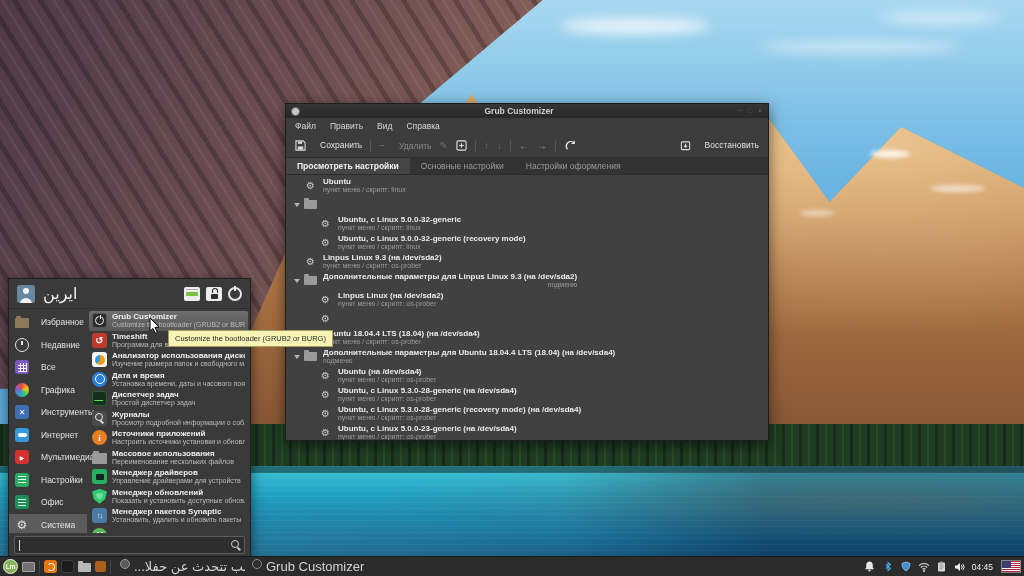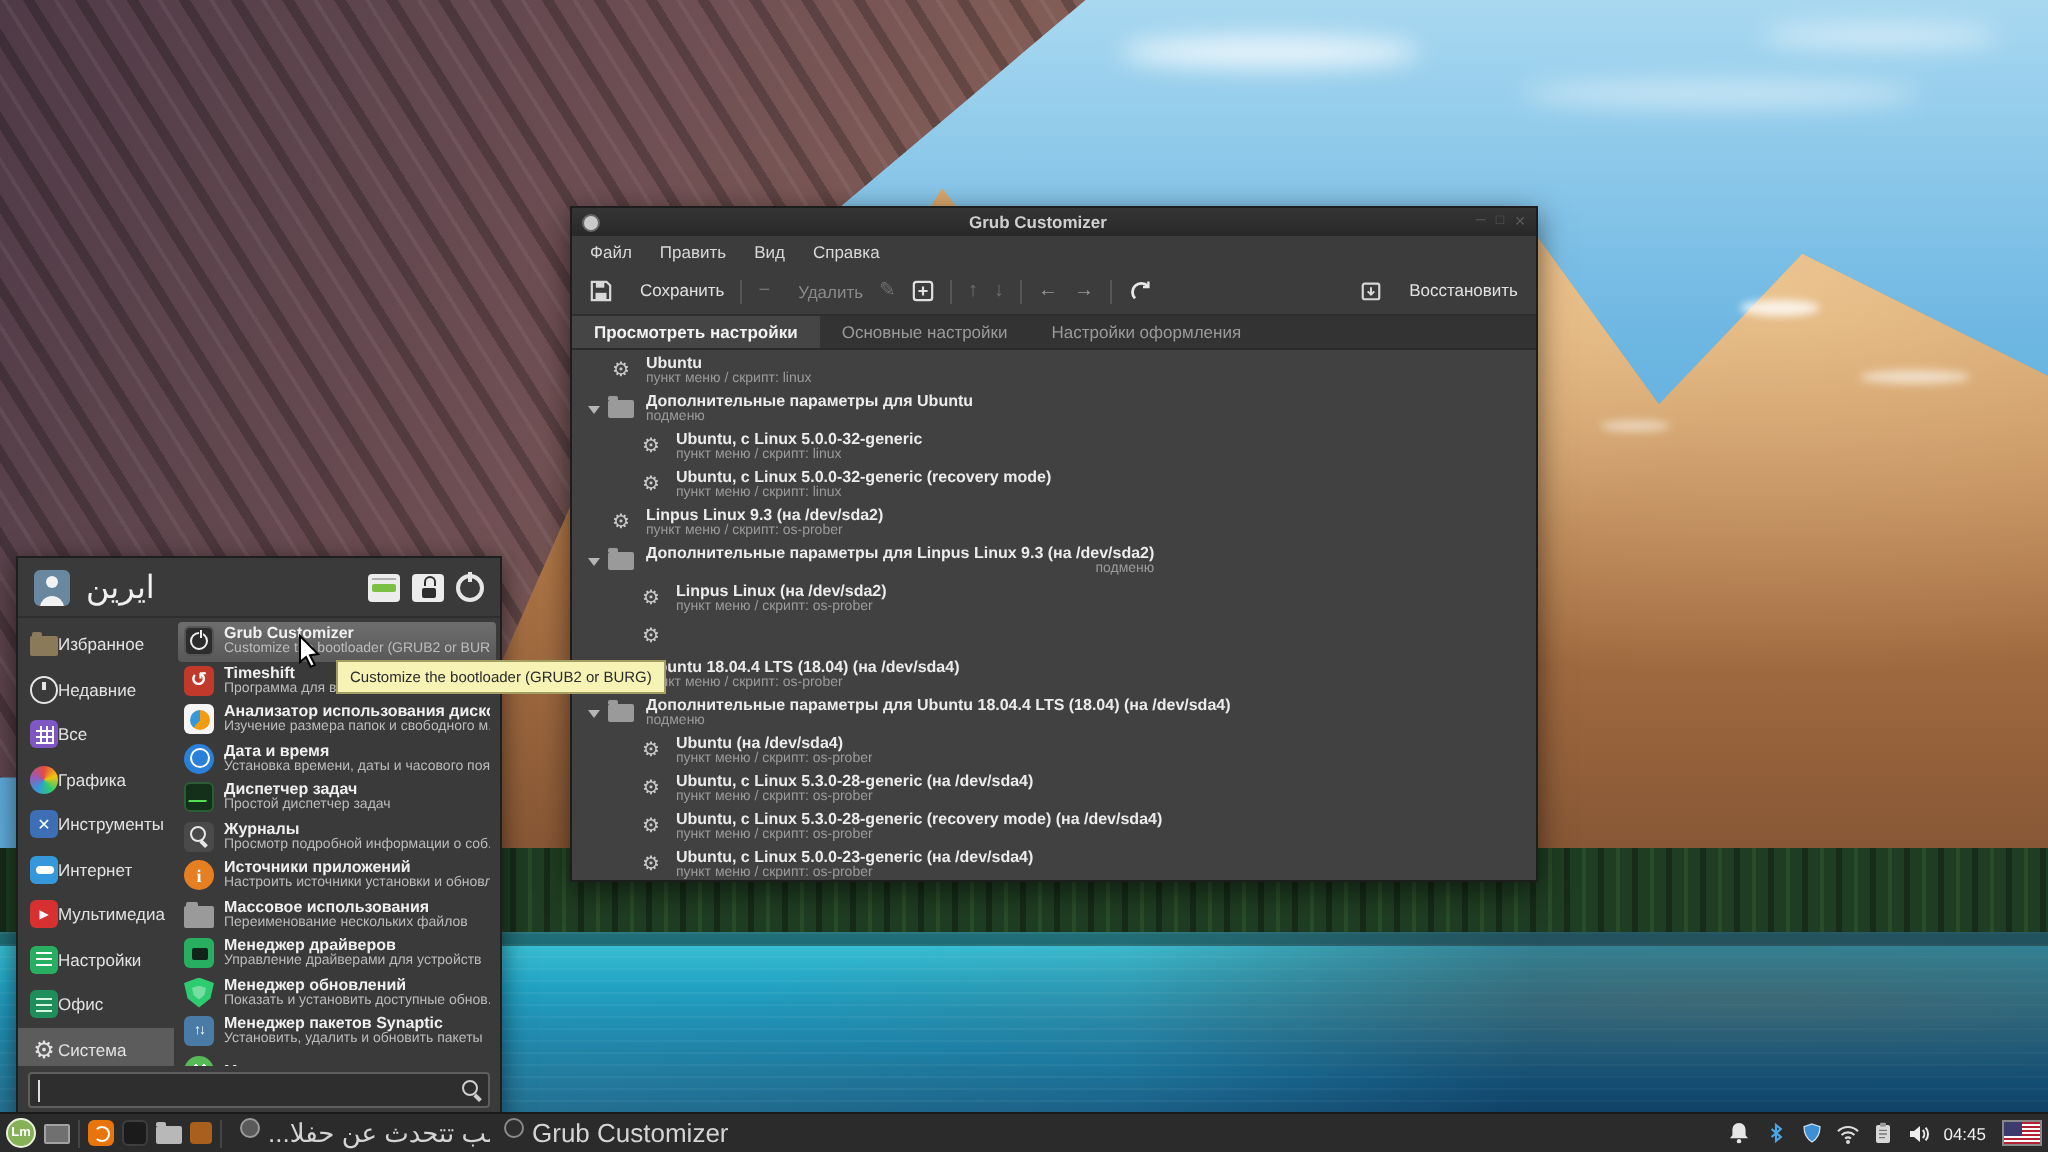--- a/index.html
+++ b/index.html
@@ -86,21 +86,21 @@
   .hbtn { width:16px; height:14px; background:#ececec; border-radius:2px; position:relative; flex:none; }
   .hbtn.session::before { content:''; position:absolute; left:2px; top:5px; width:12px; height:4px; background:#7ac143; border-radius:1px; }
   .hbtn.session::after { content:''; position:absolute; left:2px; top:2px; width:12px; height:1.5px; background:#b0b0b0; }
   .hbtn.lock::before { content:''; position:absolute; bottom:2px; left:4.5px; width:7px; height:5px; background:#2e2e2e; border-radius:1px; }
   .hbtn.lock::after { content:''; position:absolute; top:1.5px; left:6px; width:4px; height:4px;
     border:1.5px solid #2e2e2e; border-bottom:none; border-radius:3px 3px 0 0; }
   .hbtn.power { width:14px; height:14px; background:transparent; border:2px solid #e6e6e6; border-radius:50%; }
   .hbtn.power::before { content:''; position:absolute; top:-3px; left:4px; width:2px; height:5px; background:#e6e6e6; }
   .mm-body { flex:1; display:flex; overflow:hidden; }
   .mm-cats { width:78px; flex:none; padding-top:2px; }
-  .mm-cat { height:22.5px; display:flex; align-items:center; gap:0; padding:0 6px; }
+  .mm-cat { height:22.5px; display:flex; align-items:center; gap:12px; padding:0 6px; }
   .mm-cat.sel { background:#5c5c5c; }
   .mm-cat-label { font-size:8.5px; color:#e2e2e2; white-space:nowrap; }
   .mm-apps { flex:1; padding:2px 2px 0 2px; overflow:hidden; }
   .mm-app { height:19.5px; display:flex; align-items:center; gap:5px; padding:0 3px; border-radius:2px; }
   .mm-app.sel { background:linear-gradient(180deg,#6e6e6e,#585858); }
   .mm-app-txt { overflow:hidden; white-space:nowrap; }
   .mm-app-title { font-size:8px; font-weight:bold; color:#f0f0f0; line-height:9px; }
   .mm-app-sub { font-size:7px; color:#bcbcbc; line-height:8px; }
   .mm-search { height:24px; flex:none; padding:3px 5px; }
   .mm-search-box { position:relative; width:100%; height:18px; background:#2e2e2e;
@@ -283,24 +283,20 @@
           <span class="exp-sp"></span>
           <span class="li-entry">⚙</span>
           <div class="g-txt">
             <div class="g-row-title">Ubuntu</div>
             <div class="g-row-sub">пункт меню / скрипт: linux</div>
           </div>
         </div>
         <div class="g-row" style="padding-left: 8px;">
           <span class="exp"></span>
           <span class="li-folder"></span>
-          <div class="g-txt">
-            <div class="g-row-title">Дополнительные параметры для Ubuntu</div>
-            <div class="g-row-sub">подменю</div>
-          </div>
         </div>
         <div class="g-row" style="padding-left: 23px;">
           <span class="exp-sp"></span>
           <span class="li-entry">⚙</span>
           <div class="g-txt">
             <div class="g-row-title">Ubuntu, с Linux 5.0.0-32-generic</div>
             <div class="g-row-sub">пункт меню / скрипт: linux</div>
           </div>
         </div>
         <div class="g-row" style="padding-left: 23px;">

